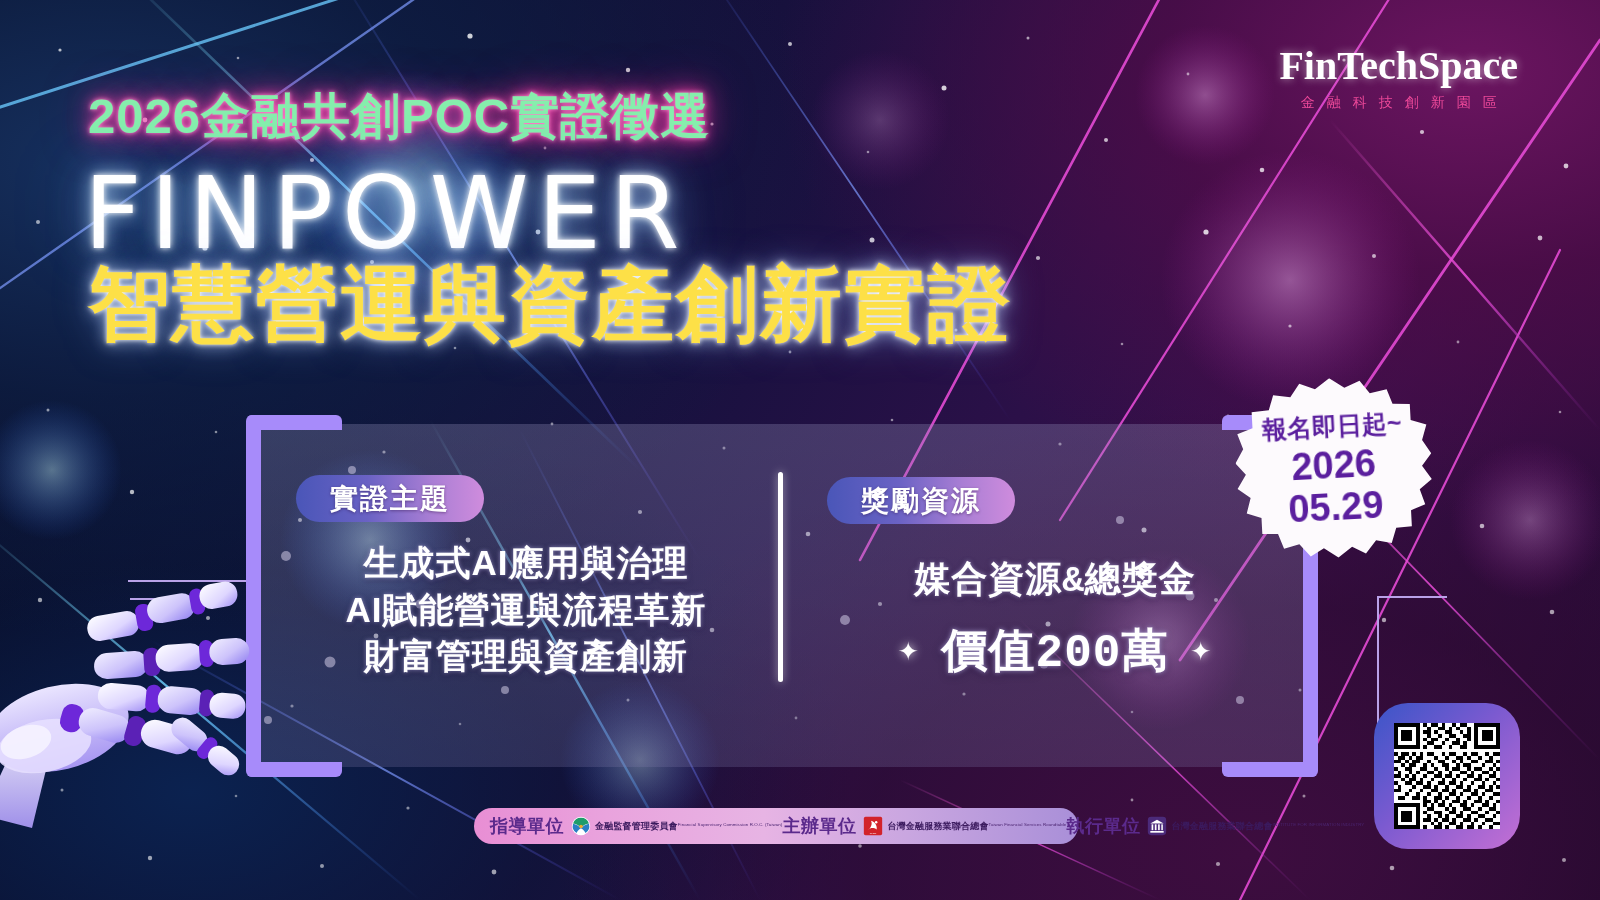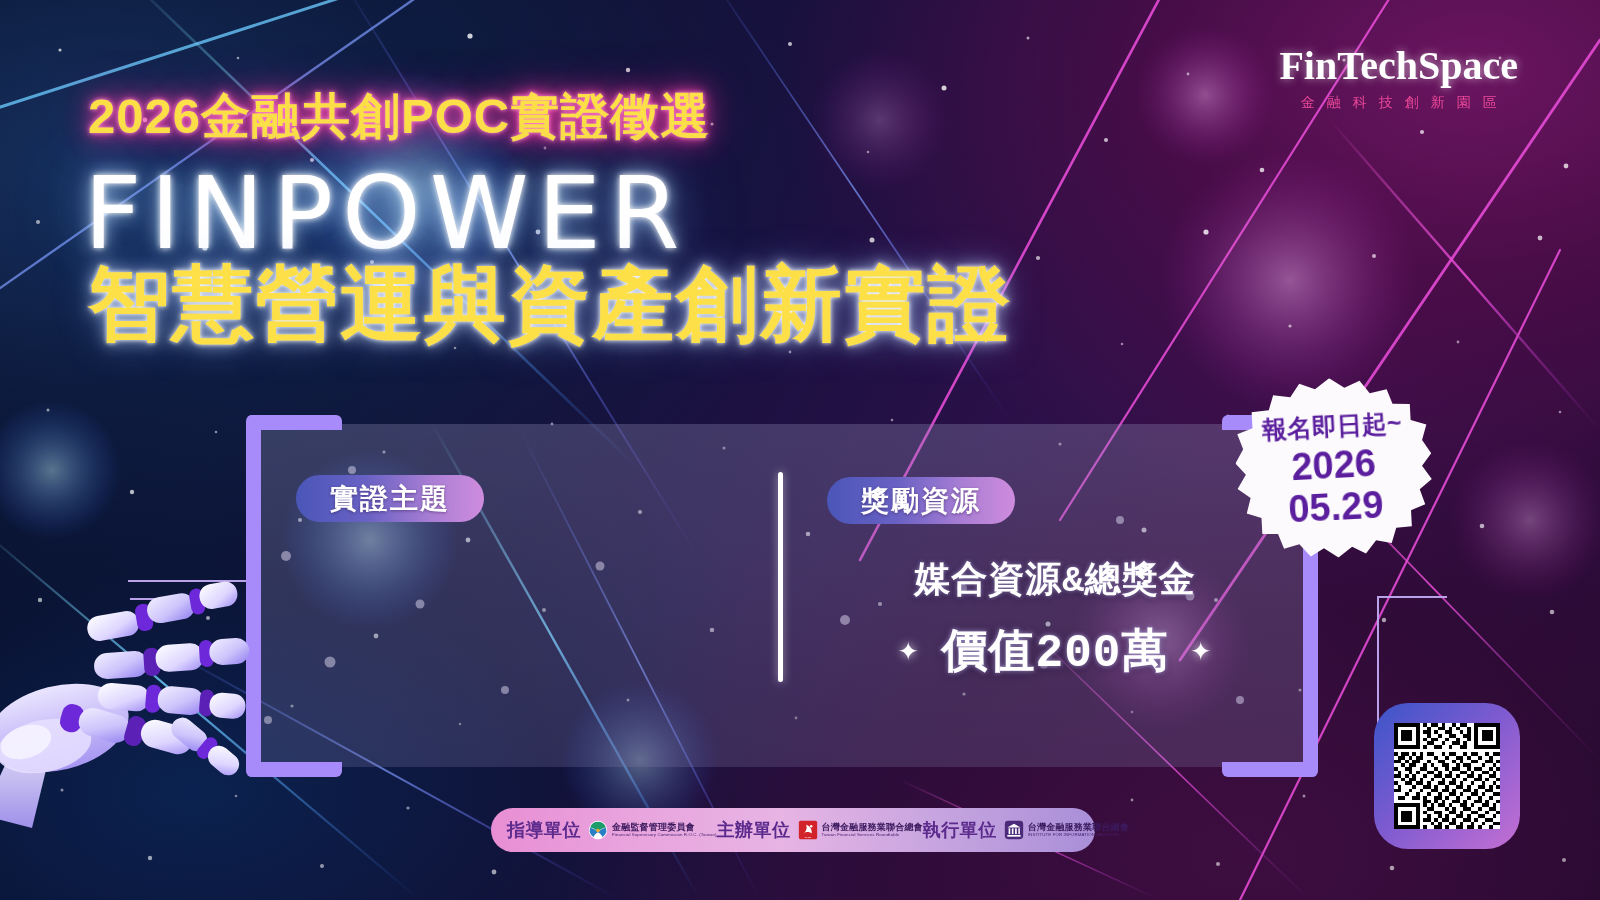--- a/index.html
+++ b/index.html
@@ -21,21 +21,21 @@
       radial-gradient(ellipse 55% 60% at 12% 88%, #0b2250 0%, rgba(8,20,52,0.55) 42%, rgba(7,10,32,0) 75%),
       linear-gradient(115deg,#070b22 0%, #0d1033 22%, #1a1140 44%, #2b1048 60%, #3a0f4b 76%, #250a33 100%);
   }
   .streaks, .stars-layer { position:absolute; inset:0; }
   .streaks svg, .stars-layer svg { width:100%; height:100%; display:block; }
 
   
   .headline {
     position:absolute; left:88px; top:84px;
     font-size:49px; font-weight:700; letter-spacing:1px;
-    color:#fde047;
+    color:#86efac;
     text-shadow:
       0 0 4px #ff8fd0, 0 0 12px #ff46ab, 0 0 26px rgba(255,60,170,0.85),
       0 0 48px rgba(255,40,160,0.55);
     white-space:nowrap;
   }
   .logo-word {
     position:absolute; left:84px; top:155px;
     font-size:100px; font-weight:400; letter-spacing:9px;
     color:#ffffff;
     font-family:"DejaVu Sans", sans-serif;
@@ -152,32 +152,32 @@
   .hand { position:absolute; left:-8px; top:560px; width:280px; height:300px; }
   .hand svg { width:100%; height:100%; display:block; }
 
   
   .deco { position:absolute; pointer-events:none; }
   .deco.hline { background:#b9a2e8; height:2px; }
   .deco.vline { background:#b9a2e8; width:2px; }
 
   
   .footer {
-    position:absolute; left:491px; top:808px; width:604px; height:44px;
+    position:absolute; left:474px; top:808px; width:604px; height:36px;
     border-radius:22px;
     background:linear-gradient(90deg,#e88ed4 0%, #e9a3dd 22%, #e7b4e4 48%, #c9a6e0 72%, #a98fd8 100%);
     display:flex; align-items:center; justify-content:space-between;
     padding:0 16px;
   }
   .f-group { display:flex; align-items:center; gap:7px; }
   .f-label { font-size:18px; font-weight:700; color:#5b2a8c; letter-spacing:0.5px; white-space:nowrap; }
   .f-org { display:flex; align-items:center; gap:4px; }
   .f-mark { width:20px; height:20px; flex:0 0 auto; }
   .f-mark svg { display:block; }
-  .f-orgtext { display:flex; flex-direction:column; line-height:1; }
+  .f-orgtext { display:flex; flex-direction:row; line-height:1; }
   .f-cn { font-size:9px; font-weight:700; color:#3b1a5e; white-space:nowrap; letter-spacing:0.2px; }
   .f-en { font-size:4.4px; color:#4a2470; white-space:nowrap; letter-spacing:0.1px; margin-top:1.5px; }
 </style>
 </head>
 <body>
 
 <div id="poster">
 
   <div class="bg-base"></div>
 
@@ -362,20 +362,25 @@
     <div class="brand-name">FinTechSpace</div>
     <div class="brand-sub">金融科技創新園區</div>
   </div>
 
   <div class="panel"></div>
   <div class="bracket left"></div>
   <div class="bracket right"></div>
   <div class="divider"></div>
 
   <div class="pill theme">實證主題</div>
+  <div class="theme-list">
+    <div class="theme-line">生成式AI應用與治理</div>
+    <div class="theme-line">AI賦能營運與流程革新</div>
+    <div class="theme-line">財富管理與資產創新</div>
+  </div>
 
   <div class="pill reward">獎勵資源</div>
   <div class="reward-block">
     <div class="reward-line1">媒合資源&amp;總獎金</div>
     <div class="reward-line2">
       <span class="spark">✦</span>
       <span>價值200萬</span>
       <span class="spark">✦</span>
     </div>
   </div>

